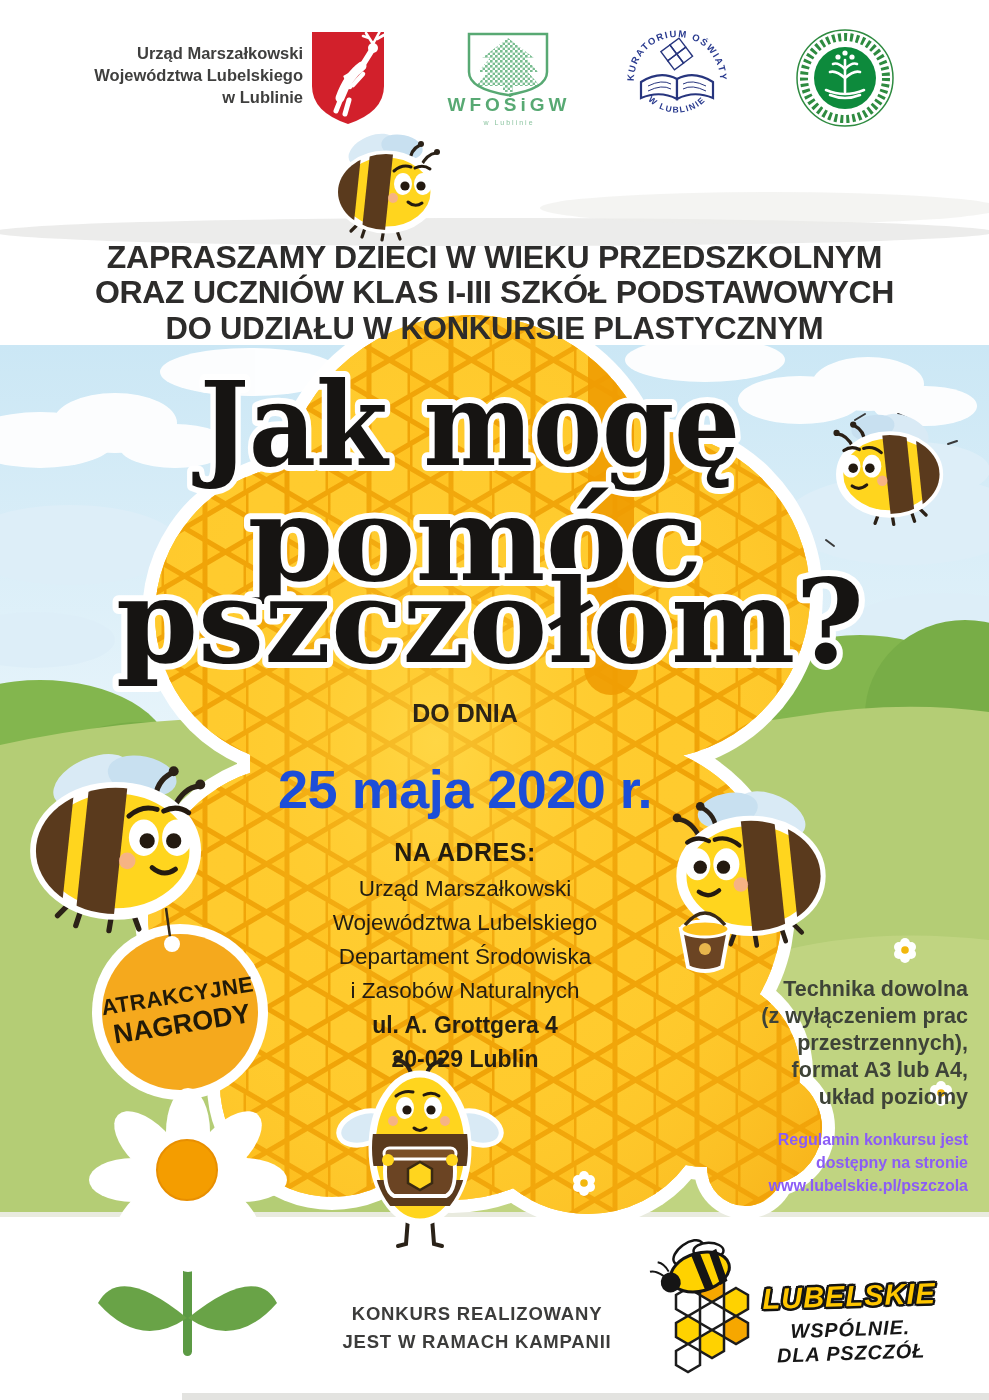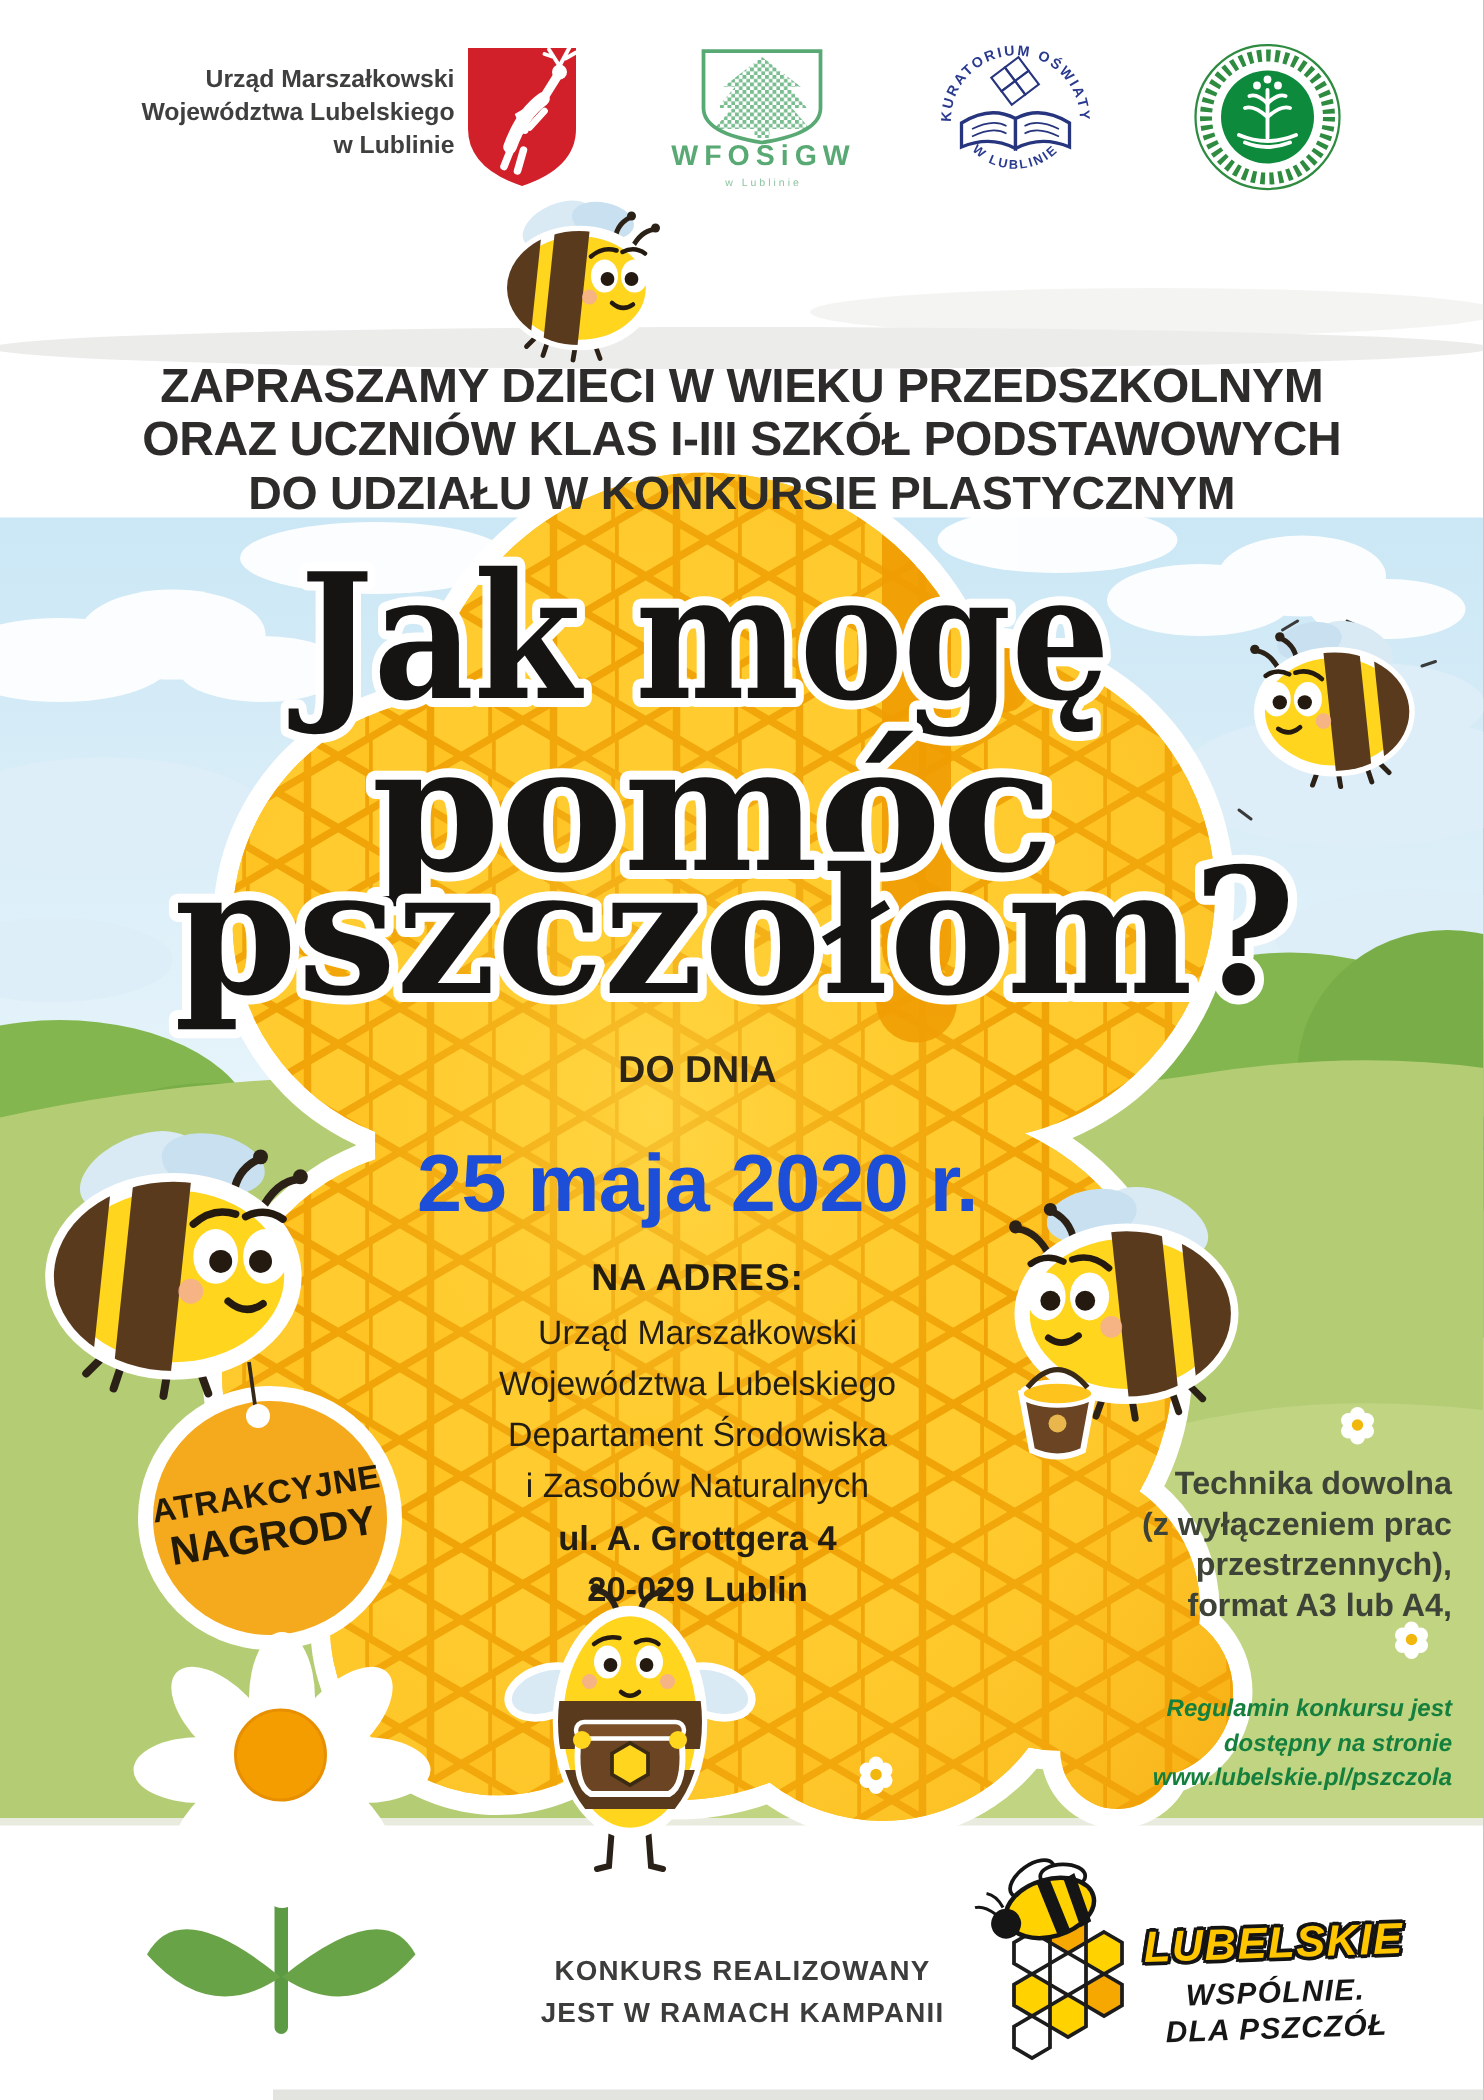--- a/index.html
+++ b/index.html
@@ -23,24 +23,24 @@
 
   
   #deadline-intro{left:165px;top:698px;width:600px;font-size:25px;line-height:31px;font-weight:700;color:#2c2416;}
   #deadline-date{left:135px;top:758px;width:660px;font-size:54px;font-weight:800;color:#1d4ed8;letter-spacing:-0.5px;}
   #addr-head{left:165px;top:838px;width:600px;font-size:25px;font-weight:800;color:#231d10;letter-spacing:0.5px;}
   #addr-lines{left:165px;top:872px;width:600px;font-size:22.5px;line-height:34px;font-weight:500;color:#241e12;}
   .addr-bold{font-weight:800;font-size:23px;}
 
   
   #technique{right:21px;top:976px;width:270px;font-size:21.5px;line-height:27px;font-weight:600;color:#3e4338;}
-  #regulations{right:21px;top:1128px;width:270px;font-size:16px;line-height:23px;font-weight:700;color:#15803d;font-style:italic;}
-
-  
-  #campaign-lines{left:330px;top:1300px;width:330px;font-size:18.5px;line-height:28px;font-weight:600;
+  #regulations{right:21px;top:1128px;width:270px;font-size:16px;line-height:23px;font-weight:700;color:#8b5cf6;}
+
+  
+  #campaign-lines{left:312px;top:1300px;width:330px;font-size:18.5px;line-height:28px;font-weight:600;
                   letter-spacing:0.8px;color:#3c3c3b;}
   #campaign-logo-text{left:760px;top:1280px;width:180px;transform:rotate(-2deg);font-style:italic;}
   #cl-title{font-size:29px;font-weight:900;color:#ffc600;letter-spacing:1px;
     text-shadow:-2px -2px 0 #141414,2px -2px 0 #141414,-2px 2px 0 #141414,2px 2px 0 #141414,
                 0 -2.5px 0 #141414,0 2.5px 0 #141414,-2.5px 0 0 #141414,2.5px 0 0 #141414;}
   #cl-sub1,#cl-sub2{font-size:20px;font-weight:900;color:#161616;letter-spacing:0.8px;line-height:24px;}
   #cl-sub1{margin-top:4px;}
 </style>
 </head>
 <body>
@@ -424,20 +424,21 @@
     <div>i Zasobów Naturalnych</div>
     <div class="addr-bold">ul. A. Grottgera 4</div>
     <div class="addr-bold">20-029 Lublin</div>
   </div>
 
   <div id="technique" class="abs rgt">
     <div>Technika dowolna</div>
     <div>(z wyłączeniem prac</div>
     <div>przestrzennych),</div>
     <div>format A3 lub A4,</div>
+    <div>układ poziomy</div>
   </div>
 
   <div id="regulations" class="abs rgt">
     <div>Regulamin konkursu jest</div>
     <div>dostępny na stronie</div>
     <div>www.lubelskie.pl/pszczola</div>
   </div>
 
   <div id="campaign-lines" class="abs ctr">
     <div>KONKURS REALIZOWANY</div>

